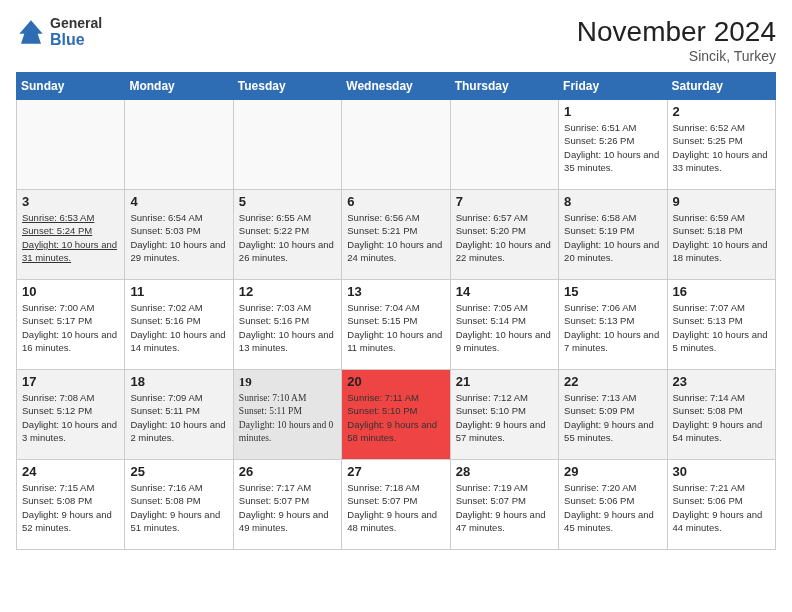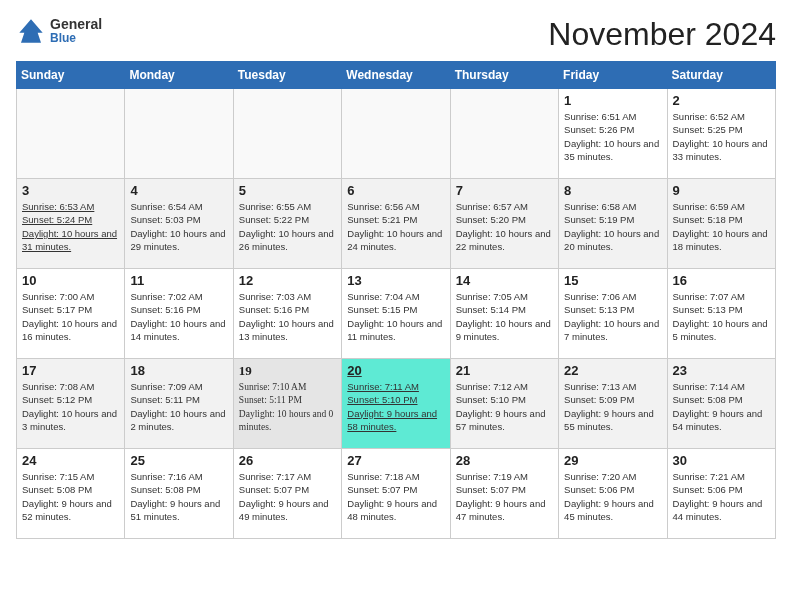--- a/index.html
+++ b/index.html
@@ -27,21 +27,21 @@
       line-height: 1.1;
     }
     .logo-icon {
       width: 30px;
       height: 30px;
     }
     .title-block {
       text-align: right;
     }
     .month-title {
-      font-size: 32px;
+      font-size: 28px;
       font-weight: normal;
       color: #222;
     }
     .subtitle {
       font-size: 14px;
       color: #555;
     }
     .calendar {
       width: 100%;
       border-collapse: collapse;
@@ -90,25 +90,26 @@
 </head>
 <body>
 
 <div class="header">
   <div class="logo">
     <svg class="logo-icon" viewBox="0 0 36 36">
       <polygon points="18,4 32,20 26,20 30,32 6,32 10,20 4,20" fill="#2e6db4"></polygon>
     </svg>
     <div class="logo-text">
       <span style="font-size:14px;font-weight:bold;color:#333;">General</span>
-      <span style="font-size:12px;font-weight:bold;color:#2e6db4;">Blue</span>
+      <span style="font-size:16px;font-weight:bold;color:#2e6db4;">Blue</span>
     </div>
   </div>
   <div class="title-block">
     <div class="month-title">November 2024</div>
+    <div class="subtitle">Sincik, Turkey</div>
   </div>
 </div>
 
 <table class="calendar">
   <thead>
     <tr>
     <th>Sunday</th>
         <th>Monday</th>
         <th>Tuesday</th>
         <th>Wednesday</th>
@@ -237,21 +238,21 @@
           <div class="day-info" style="white-space: pre-line;">Sunrise: 7:09 AM
 Sunset: 5:11 PM
 Daylight: 10 hours and 2 minutes.</div>
         </td>
         <td style="background: #e5e5e5; font-family: Liberation Serif, serif;">
           <span class="day-number">19</span>
           <div class="day-info" style="white-space: pre-line;">Sunrise: 7:10 AM
 Sunset: 5:11 PM
 Daylight: 10 hours and 0 minutes.</div>
         </td>
-        <td style="background: #5eead4; text-decoration: underline;">
+        <td style="background: #ef4444;">
           <span class="day-number">20</span>
           <div class="day-info" style="white-space: pre-line;">Sunrise: 7:11 AM
 Sunset: 5:10 PM
 Daylight: 9 hours and 58 minutes.</div>
         </td>
         <td style="background: rgb(242, 242, 242);">
           <span class="day-number">21</span>
           <div class="day-info" style="white-space: pre-line;">Sunrise: 7:12 AM
 Sunset: 5:10 PM
 Daylight: 9 hours and 57 minutes.</div>

